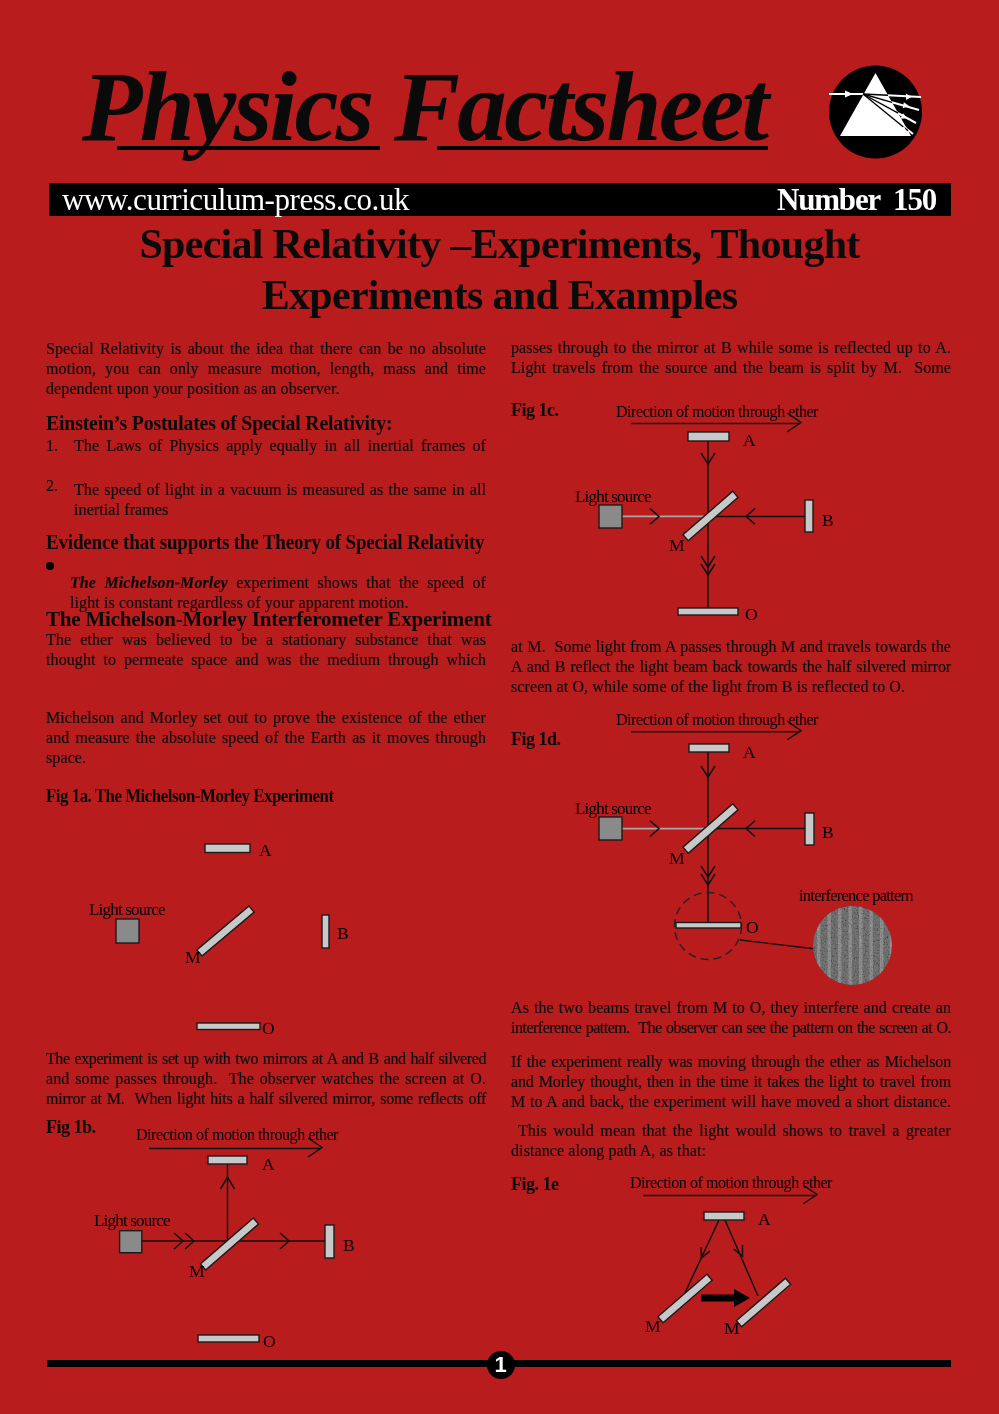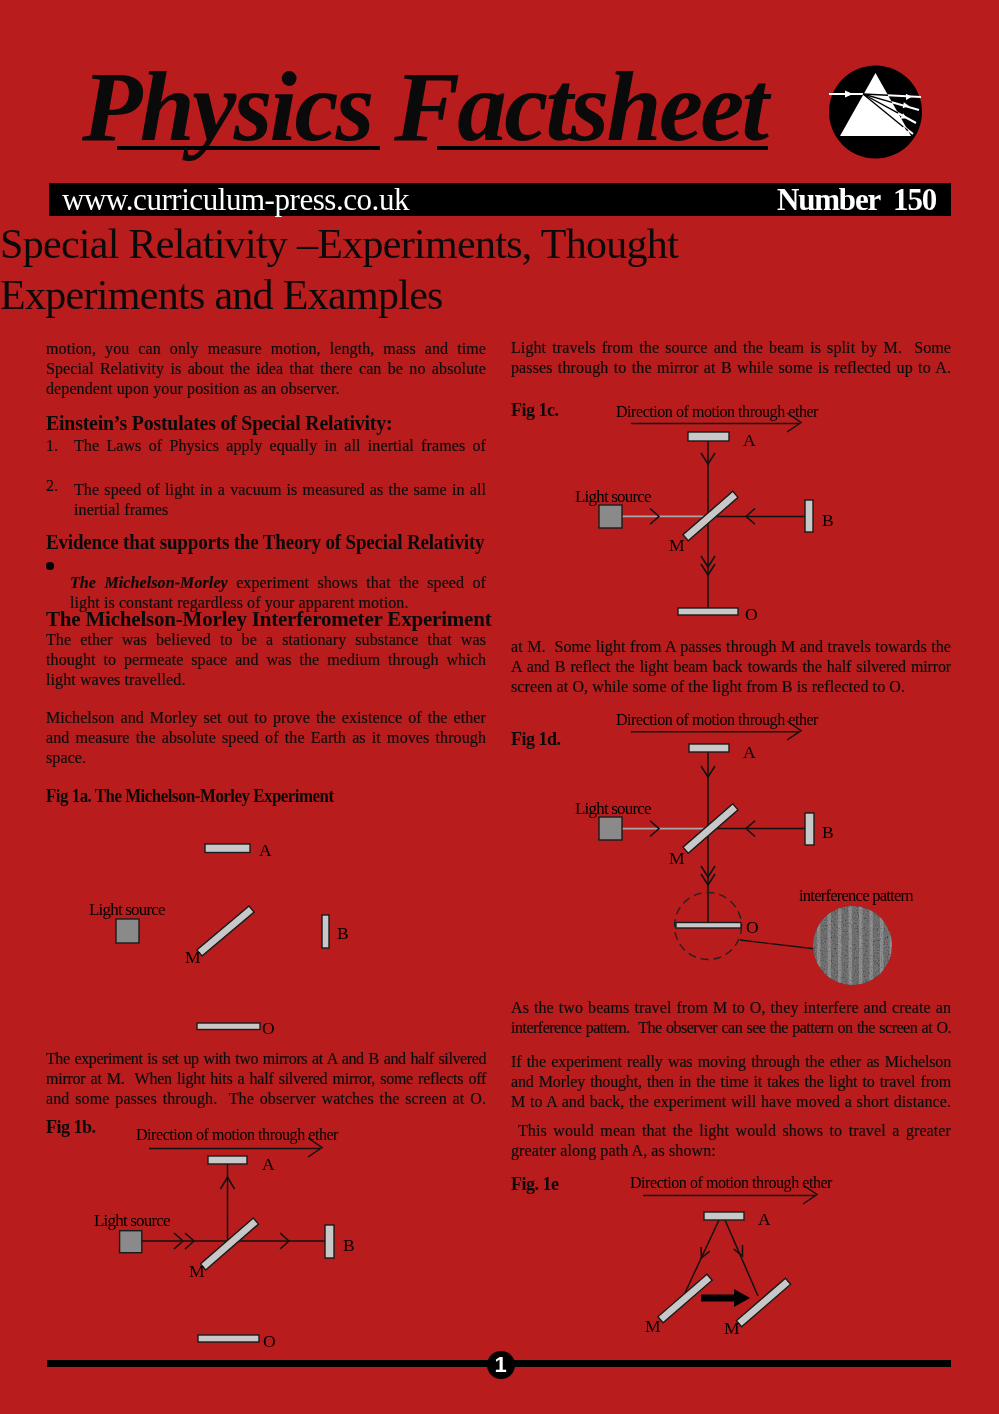--- a/index.html
+++ b/index.html
@@ -43,25 +43,25 @@
   <polygon points="81,54.8 75.2,52.1 75.6,58.4" transform="rotate(28.7 78 55.2)"></polygon>
   <polygon points="81,67.7 75.4,64.8 75.6,71.2" transform="rotate(39.2 78 68)"></polygon>
  </g>
 </svg>
 
 <div class="bar">
  <div class="abs" style="left:13px;top:0px;font-size:31px;line-height:33px;font-weight:normal;letter-spacing:-0.45px;">www.curriculum-press.co.uk</div>
  <div class="abs" style="right:15px;top:0px;font-size:31px;line-height:33px;font-weight:bold;letter-spacing:-1.2px;">Number&nbsp;&nbsp;150</div>
 </div>
 
-<div class="abs" style="left:0px;top:219px;width:999px;font-weight:normal;font-size:42px;line-height:51px;letter-spacing:-0.7px;">Special Relativity –Experiments, Thought<br>Experiments and Examples</div>
+<div class="abs" style="left:0px;top:219px;width:999px;text-align:center;font-weight:bold;font-size:42px;line-height:51px;letter-spacing:-0.7px;">Special Relativity –Experiments, Thought<br>Experiments and Examples</div>
 
 <div class="t" style="left:46px;top:339px;">
+ <div class="jf">Special Relativity is about the idea that there can be no absolute</div>
  <div class="jf">motion, you can only measure motion, length, mass and time</div>
- <div class="jf">Special Relativity is about the idea that there can be no absolute</div>
  <div>dependent upon your position as an observer.</div>
 </div>
 
 <div class="h" style="left:46px;top:412px;transform:scaleX(0.943);transform-origin:left top;">Einstein’s Postulates of Special Relativity:</div>
 
 <div class="t" style="left:46px;top:436px;width:28px;">1.</div>
 <div class="t" style="left:74px;top:436px;width:412px;">
  <div class="jf">The Laws of Physics apply equally in all inertial frames of</div>
 </div>
 <div class="t" style="left:46px;top:476px;width:28px;">2.</div>
@@ -76,21 +76,20 @@
 <div class="t" style="left:70px;top:554px;width:416px;margin-top:19px;">
  <div class="jf"><b><i>The Michelson-Morley</i></b> experiment shows that the speed of</div>
  <div>light is constant regardless of your apparent motion.</div>
 </div>
 
 <div class="h" style="left:46px;top:608px;">The Michelson-Morley Interferometer Experiment</div>
 
 <div class="t" style="left:46px;top:630px;">
  <div class="jf">The ether was believed to be a stationary substance that was</div>
  <div class="jf">thought to permeate space and was the medium through which</div>
- <div>light waves travelled.</div>
 </div>
 
 <div class="t" style="left:46px;top:708px;">
  <div class="jf">Michelson and Morley set out to prove the existence of the ether</div>
  <div class="jf">and measure the absolute speed of the Earth as it moves through</div>
  <div>space.</div>
 </div>
 
 <div class="fl" style="left:46px;top:786px;transform:scaleX(0.935);transform-origin:left top;">Fig 1a. The Michelson-Morley Experiment</div>
 
@@ -106,22 +105,22 @@
  </g>
  <text x="259" y="856" font-size="17.5">A</text>
  <text x="89" y="915" font-size="17" letter-spacing="-0.8">Light source</text>
  <text x="185" y="963" font-size="17.5">M</text>
  <text x="337" y="939" font-size="17.5">B</text>
  <text x="262" y="1034" font-size="17.5">O</text>
 </svg>
 
 <div class="t" style="left:46px;top:1049px;">
  <div class="jf" style="letter-spacing:-0.4px;">The experiment is set up with two mirrors at A and B and half silvered</div>
+ <div class="jf">and some passes through.&nbsp; The observer watches the screen at O.</div>
  <div class="jf" style="letter-spacing:-0.25px;">mirror at M.&nbsp; When light hits a half silvered mirror, some reflects off</div>
- <div class="jf">and some passes through.&nbsp; The observer watches the screen at O.</div>
 </div>
 
 <div class="fl" style="left:46px;top:1117px;">Fig 1b.</div>
 
 <svg id="fig1b" style="left:0px;top:0px;" width="999" height="1414" viewBox="0 0 999 1414">
  <text x="136" y="1140" font-size="16" letter-spacing="-0.45">Direction of motion through ether</text>
  <g stroke="#111" stroke-width="1.5" fill="none">
   <line x1="149" y1="1148.6" x2="320" y2="1148.6"></line>
   <polyline points="308,1138 322,1147.5 308,1157"></polyline>
   <line x1="227.5" y1="1164" x2="227.5" y2="1241"></line>
@@ -141,22 +140,22 @@
   <rect x="198" y="1335" width="61" height="7"></rect>
  </g>
  <text x="262" y="1170" font-size="17.5">A</text>
  <text x="94" y="1226" font-size="17" letter-spacing="-0.8">Light source</text>
  <text x="189" y="1277" font-size="17.5">M</text>
  <text x="343" y="1251" font-size="17.5">B</text>
  <text x="263" y="1347" font-size="17.5">O</text>
 </svg>
 
 <div class="t" style="left:511px;top:338px;">
+ <div class="jf">passes through to the mirror at B while some is reflected up to A.</div>
  <div class="jf">Light travels from the source and the beam is split by M.&nbsp; Some</div>
- <div class="jf">passes through to the mirror at B while some is reflected up to A.</div>
 </div>
 
 <div class="fl" style="left:511px;top:400px;">Fig 1c.</div>
 
 <svg id="fig1c" style="left:0px;top:0px;" width="999" height="1414" viewBox="0 0 999 1414">
  <text x="616" y="417" font-size="16" letter-spacing="-0.45">Direction of motion through ether</text>
  <g stroke="#111" stroke-width="1.5" fill="none">
   <line x1="631" y1="423.5" x2="799" y2="423.5"></line>
   <polyline points="787,413 801,422.5 787,432"></polyline>
   <line x1="708" y1="441" x2="708" y2="608"></line>
@@ -259,21 +258,21 @@
 </div>
 
 <div class="t" style="left:511px;top:1052px;">
  <div class="jf" style="letter-spacing:-0.15px;">If the experiment really was moving through the ether as Michelson</div>
  <div class="jf" style="letter-spacing:-0.15px;">and Morley thought, then in the time it takes the light to travel from</div>
  <div class="jf">M to A and back, the experiment will have moved a short distance.</div>
 </div>
 
 <div class="t" style="left:511px;top:1121px;">
  <div class="jf" style="padding-left:7px;width:433px;">This would mean that the light would shows to travel a greater</div>
- <div>greater along path A, as shown:</div>
+ <div>distance along path A, as that:</div>
 </div>
 
 <div class="fl" style="left:511px;top:1174px;">Fig. 1e</div>
 
 <svg id="fig1e" style="left:0px;top:0px;" width="999" height="1414" viewBox="0 0 999 1414">
  <text x="630" y="1188" font-size="16" letter-spacing="-0.45">Direction of motion through ether</text>
  <g stroke="#111" stroke-width="1.5" fill="none">
   <line x1="643" y1="1195.5" x2="815" y2="1195.5"></line>
   <polyline points="803,1185 817,1194.5 803,1204"></polyline>
   <line x1="719" y1="1220" x2="684" y2="1295"></line>

